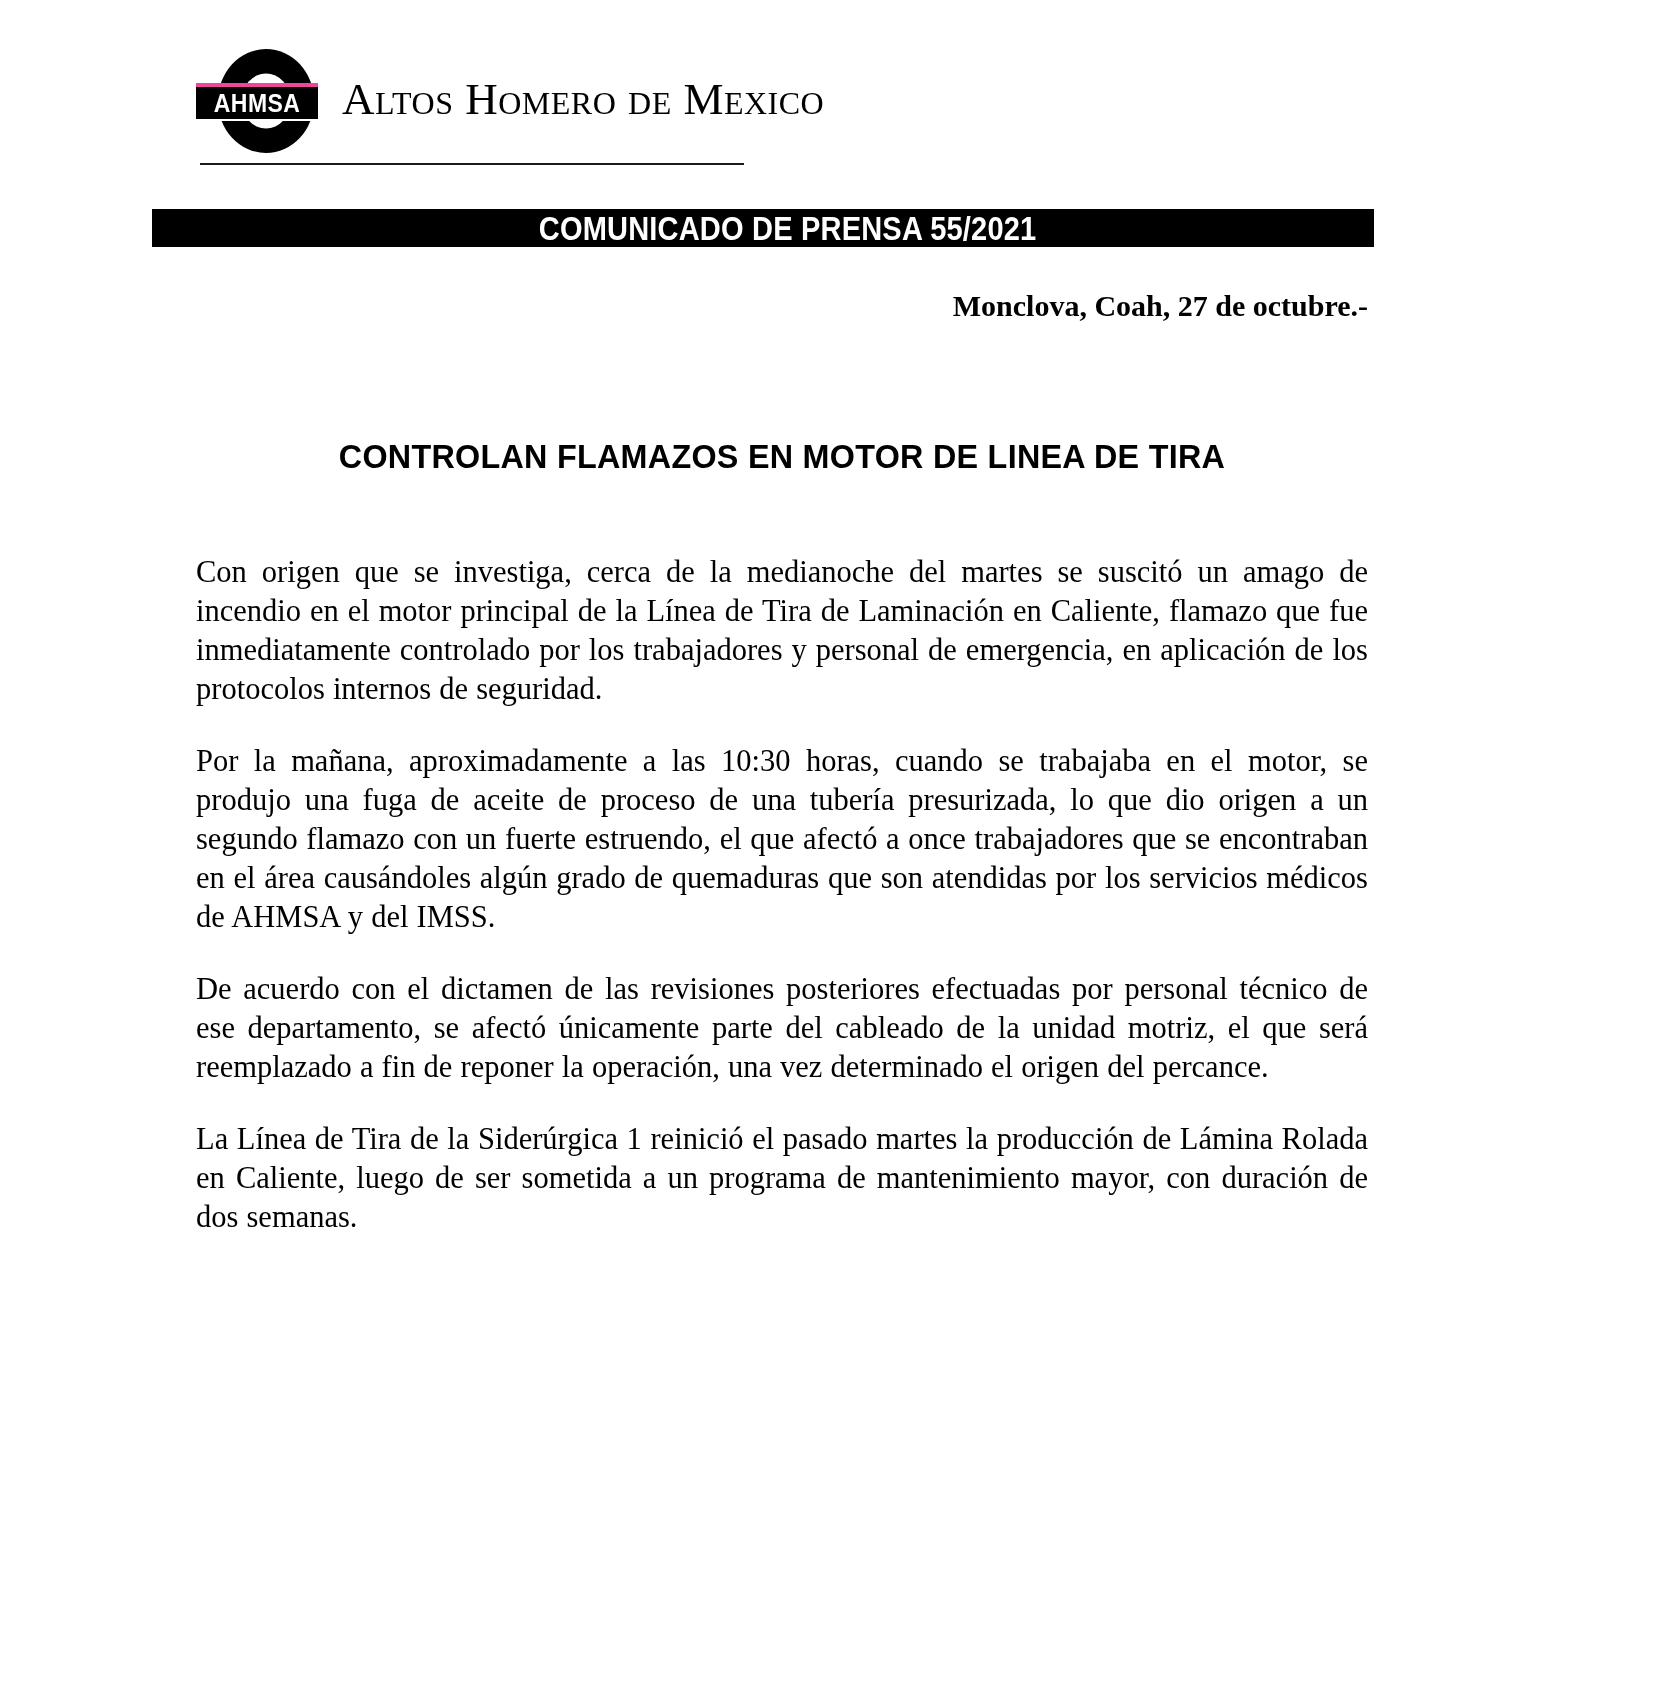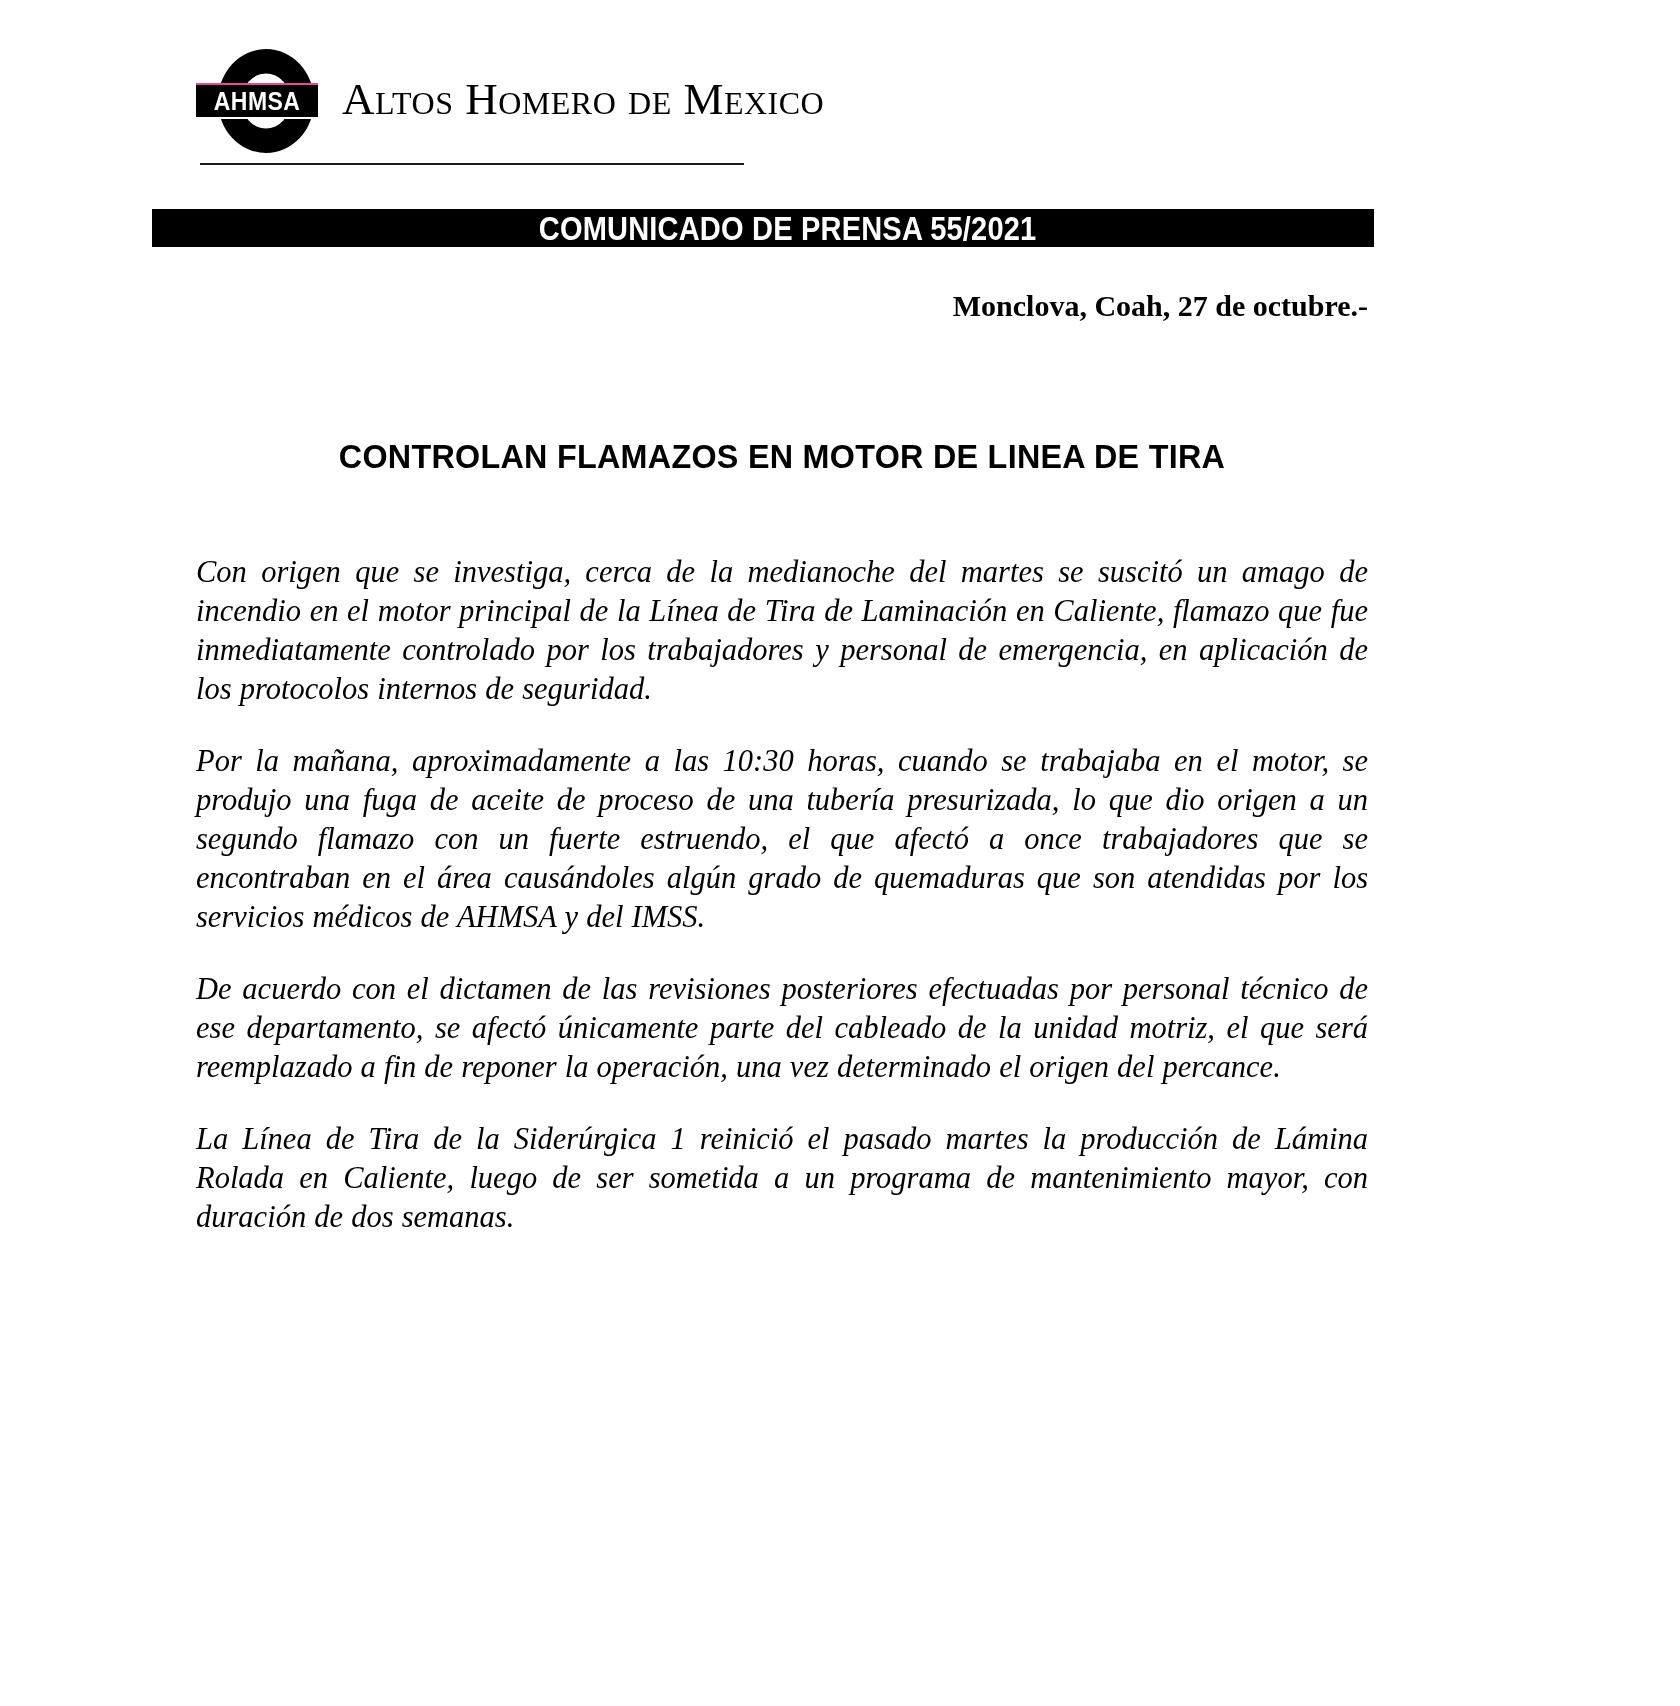--- a/index.html
+++ b/index.html
@@ -70,21 +70,21 @@
   }
 
   
   .logo-bar {
     position: absolute;
     left: 0px;
     top: 36px;
     width: 122px;
     height: 32px;
     background: #000000;
-    border-top: 2px solid #ec4899;
+    border-top: 4px solid #ec4899;
     border-bottom: 2px solid #ffffff;
     display: flex;
     align-items: center;
     justify-content: center;
     z-index: 2;
   }
   .logo-bar-text {
     color: #ffffff;
     font-family: "Liberation Sans", "DejaVu Sans", sans-serif;
     font-weight: bold;
@@ -182,21 +182,20 @@
 
   .para {
     font-family: "Liberation Serif", "DejaVu Serif", serif;
     font-size: 30.5px;
     line-height: 39px;
     text-align: justify;
     text-justify: inter-word;
     margin: 0 0 33px 0;
     word-spacing: 0.5px;
     hyphens: none;
-    font-style: italic;
   }
   .para:last-child { margin-bottom: 0; }
 </style>
 </head>
 <body>
 
 <div class="page">
 
   <div class="header">
     <div class="logo-lockup">

